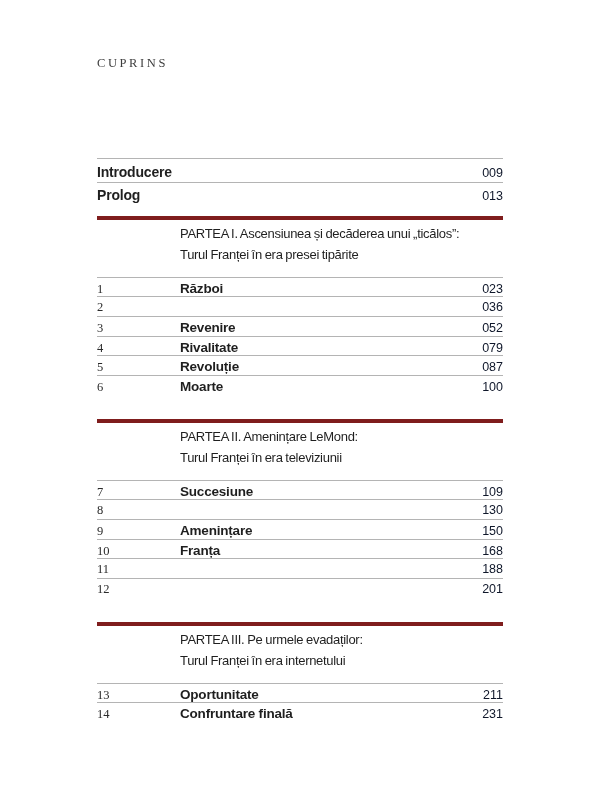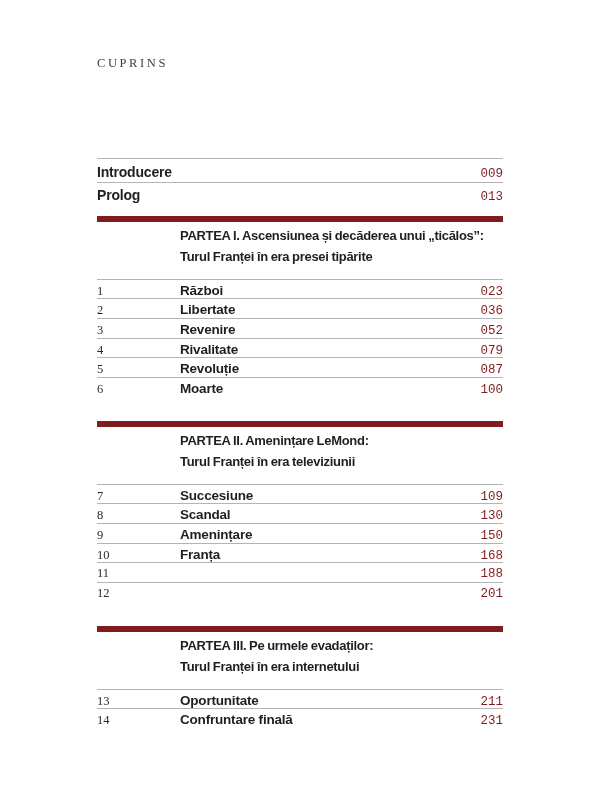--- a/index.html
+++ b/index.html
@@ -44,38 +44,38 @@
   }
   .front-title {
     flex: 1;
     font-size: 14px;
     font-weight: bold;
     letter-spacing: -0.2px;
     color: #1f1f1f;
   }
   .pagenum {
     margin-left: auto;
-    font-family: Liberation Mono, monospace;
+    font-family: Liberation Sans, sans-serif;
     font-size: 12.5px;
-    color: #7f1d1d;
+    color: #0f172a;
     text-align: right;
     white-space: nowrap;
   }
   .part {
     margin-top: 24px;
   }
   .part:first-of-type {
     margin-top: 10.5px;
   }
   .part-heading {
-    border-top: 6px solid #7f1d1d;
+    border-top: 4px solid #7f1d1d;
     padding: 3px 0 0 83px;
     margin-bottom: 12px;
     font-size: 13px;
-    font-weight: bold;
+    font-weight: normal;
     line-height: 21px;
     letter-spacing: -0.3px;
     word-spacing: -0.5px;
     color: #1f1f1f;
   }
   .part-line1, .part-line2 {
     white-space: nowrap;
   }
   .chapter-row {
     height: 19.7px;
@@ -122,21 +122,20 @@
     </div>
     <div>
   <div class="row chapter-row">
     <div class="chapnum">1</div>
     <div class="chapter-title">Război</div>
     <div class="pagenum">023</div>
   </div>
 
   <div class="row chapter-row">
     <div class="chapnum">2</div>
-    <div class="chapter-title">Libertate</div>
     <div class="pagenum">036</div>
   </div>
 
   <div class="row chapter-row">
     <div class="chapnum">3</div>
     <div class="chapter-title">Revenire</div>
     <div class="pagenum">052</div>
   </div>
 
   <div class="row chapter-row">
@@ -166,21 +165,20 @@
     </div>
     <div>
   <div class="row chapter-row">
     <div class="chapnum">7</div>
     <div class="chapter-title">Succesiune</div>
     <div class="pagenum">109</div>
   </div>
 
   <div class="row chapter-row">
     <div class="chapnum">8</div>
-    <div class="chapter-title">Scandal</div>
     <div class="pagenum">130</div>
   </div>
 
   <div class="row chapter-row">
     <div class="chapnum">9</div>
     <div class="chapter-title">Amenințare</div>
     <div class="pagenum">150</div>
   </div>
 
   <div class="row chapter-row">

